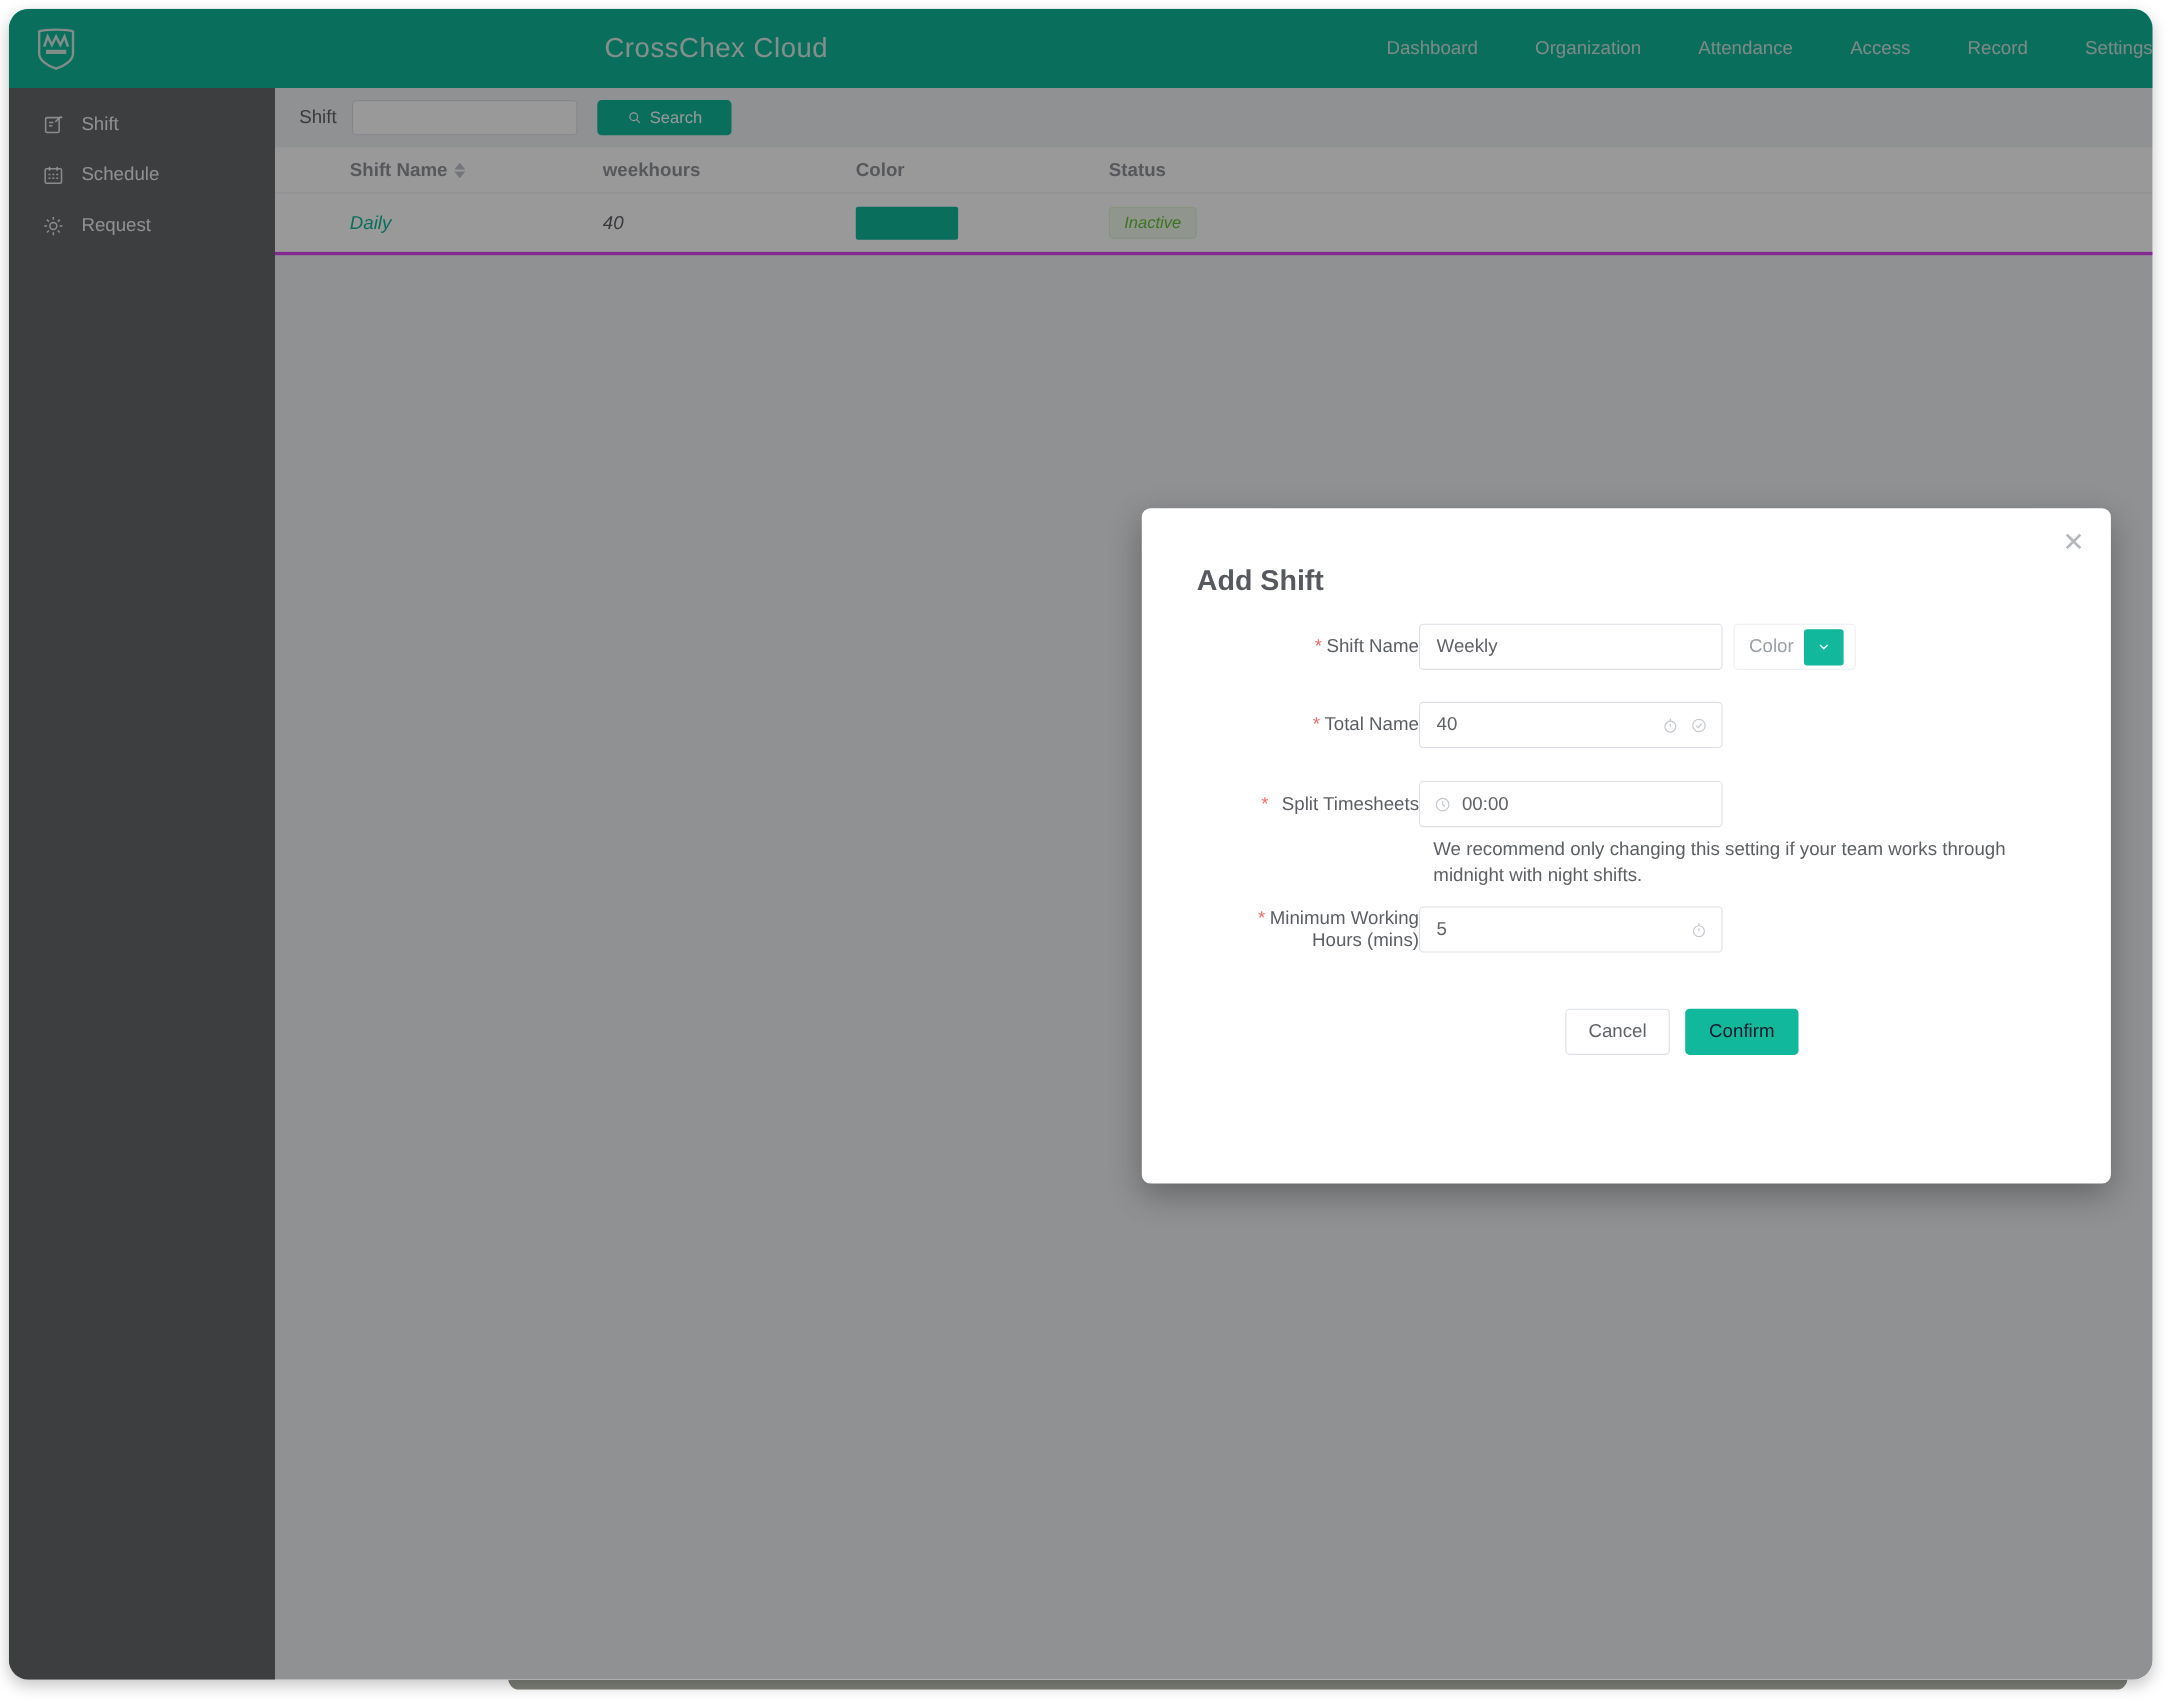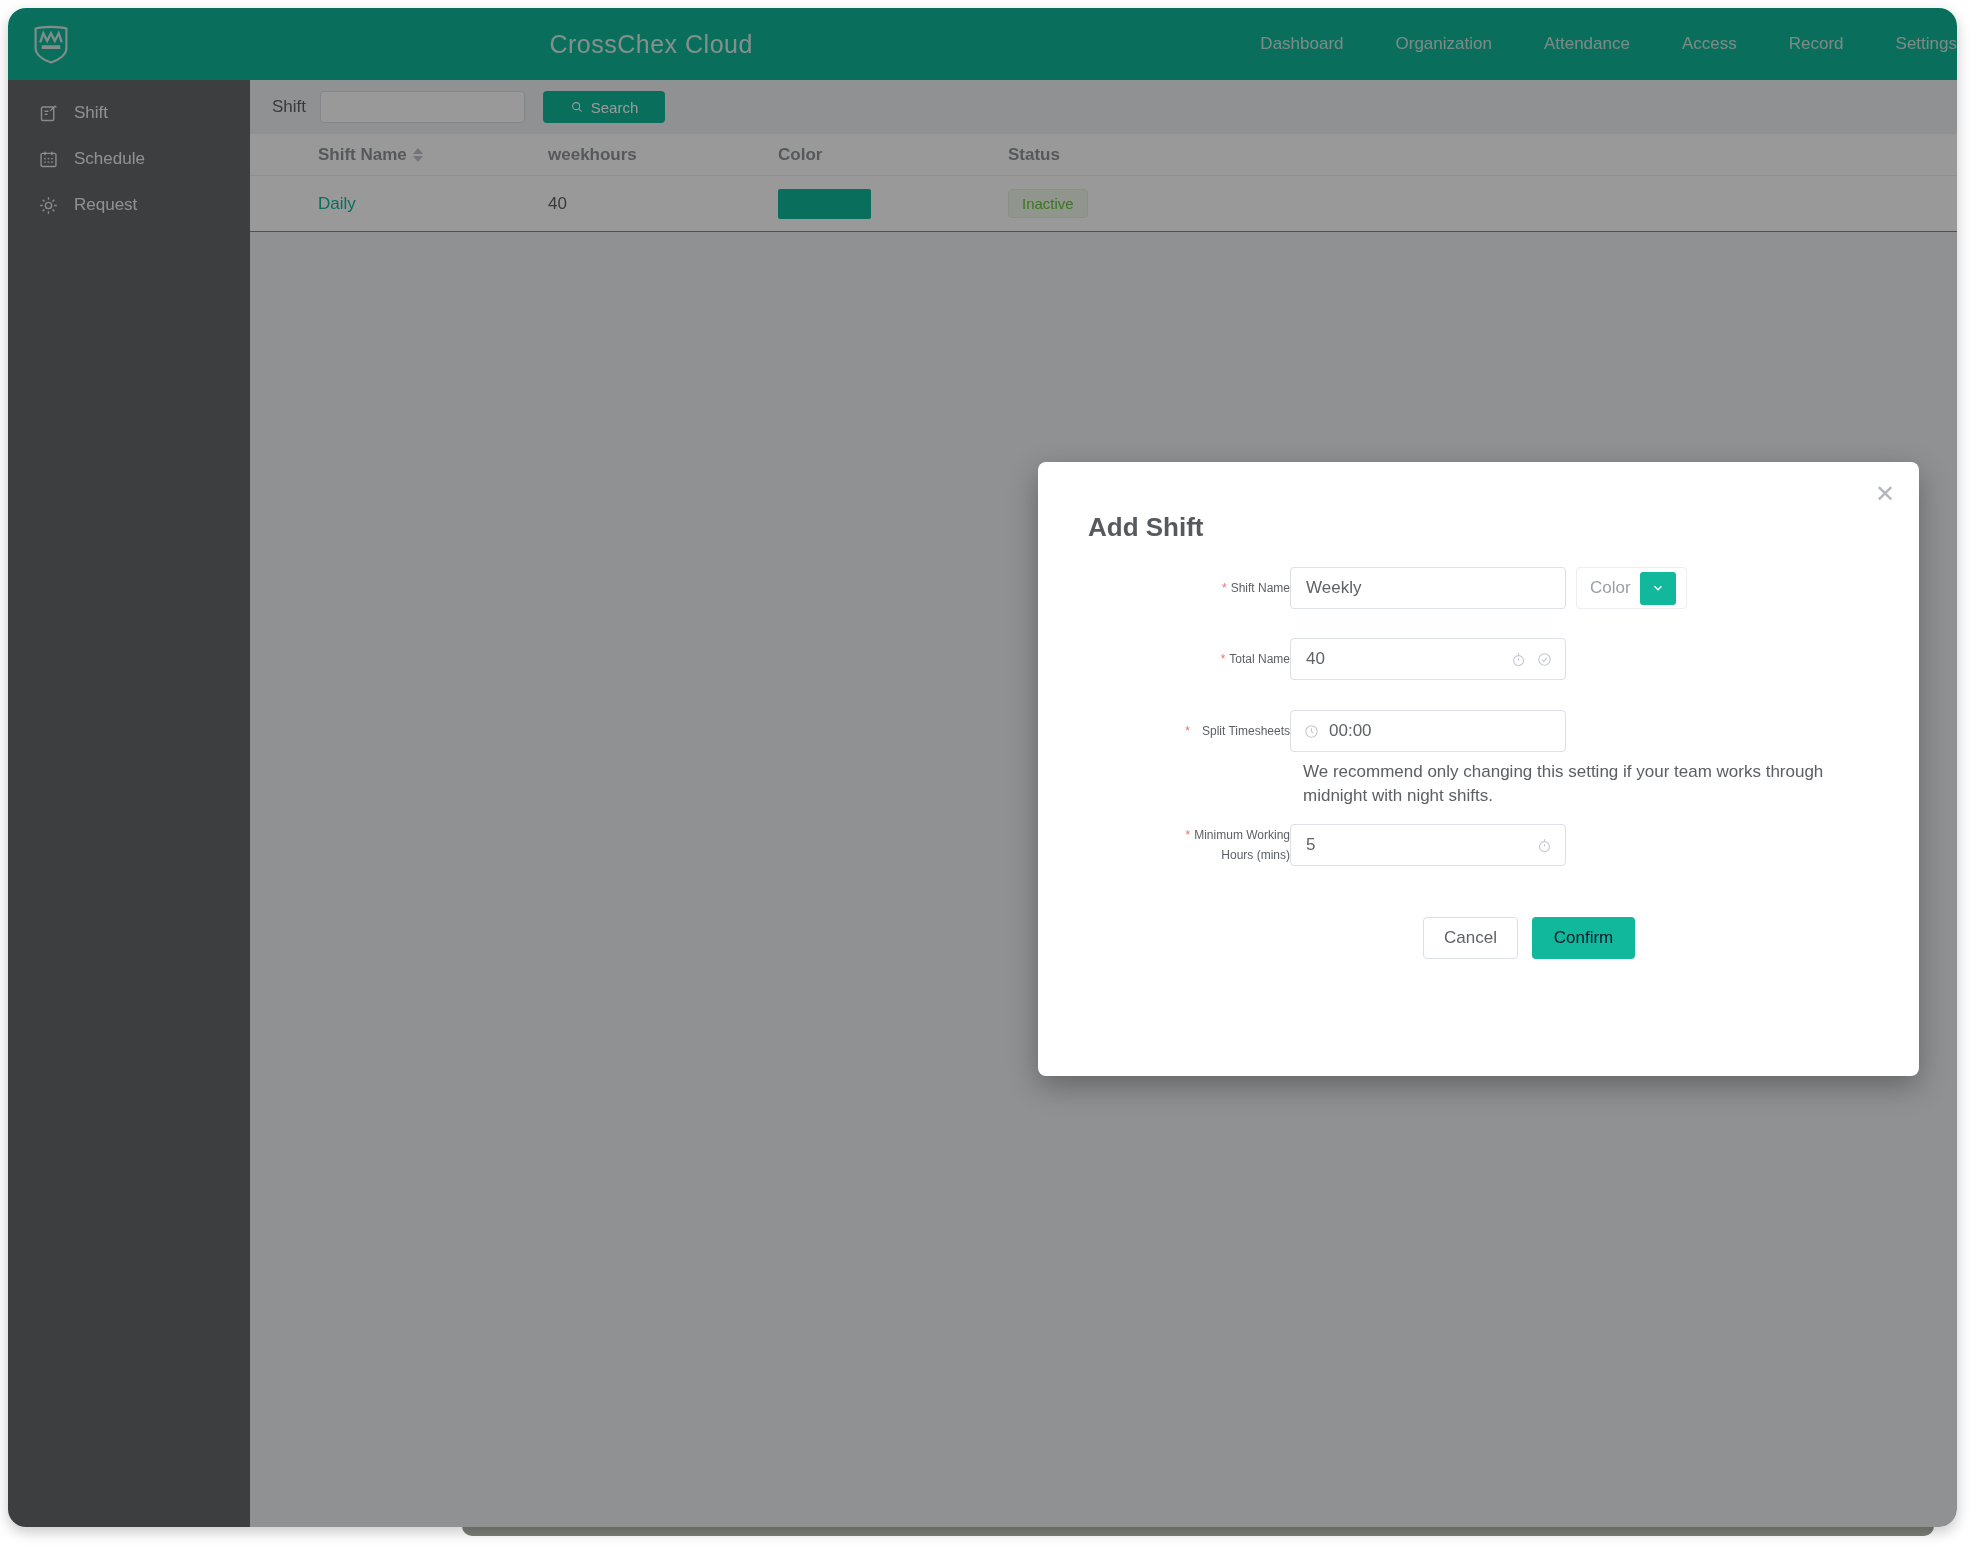--- a/index.html
+++ b/index.html
@@ -32,36 +32,36 @@
 
   
   .table { background:#fff; }
   .t-head, .t-row { display:grid; grid-template-columns:230px 230px 230px 1fr; padding-left:68px; align-items:center; }
   .t-head { height:42px; border-bottom:1px solid #ebeef5; }
   .t-head .th { font-size:17px; font-weight:bold; color:#909399; display:flex; align-items:center; gap:6px; }
   .sort-caret { display:inline-flex; flex-direction:column; gap:2px; }
   .sort-caret i { width:0; height:0; border-left:5px solid transparent; border-right:5px solid transparent; }
   .sort-caret .up { border-bottom:6px solid #c0c4cc; }
   .sort-caret .dn { border-top:6px solid #c0c4cc; }
-  .t-row { height:56px; border-bottom:1px solid #d946ef; }
+  .t-row { height:56px; border-bottom:3px solid #d946ef;font-style:italic; }
   .link-cell { color:var(--brand); font-size:17px; font-weight:500; cursor:pointer; }
   .num-cell { font-size:17px; color:#606266; }
   .swatch { width:93px; height:30px; background:var(--brand); border-radius:2px; }
   .badge { display:inline-block; width:max-content; padding:5px 13px; font-size:15px; color:#67c23a; background:#f0f9eb; border:1px solid #e1f3d8; border-radius:4px; }
 
   
   .dim { position:absolute; inset:0; background:rgba(0,0,0,.40); z-index:40; border-radius:18px; }
 
   
   .modal { position:absolute; left:1038px; top:462px; width:881px; height:614px; background:#fff; border-radius:8px; box-shadow:0 10px 30px rgba(0,0,0,.30); z-index:100; padding:50px 0 0 50px; }
   .modal-close { position:absolute; top:20px; right:24px; font-size:24px; color:#b3b7bb; cursor:pointer; line-height:1; font-weight:300; }
   .modal-title { font-size:26px; font-weight:bold; color:#565a5f; }
   .form { margin-top:24px; }
   .form-row { display:flex; align-items:center; }
-  .lbl { width:202px; flex:0 0 202px; text-align:right; font-size:12px; color:#5b5f64; line-height:20px; }
+  .lbl { width:202px; flex:0 0 202px; text-align:right; font-size:17px; color:#5b5f64; line-height:20px; }
   .req { color:#f56c6c; margin-right:4px; }
   .req.spaced { margin-right:12px; }
   .field { display:flex; align-items:center; }
   .ipt { height:42px; border:1px solid #dcdfe6; border-radius:4px; background:#fff; display:flex; align-items:center; font-size:17px; color:#5f6266; }
   input.ipt { padding:0 15px; outline:none; width:276px; }
   .ipt-box { width:276px; padding:0 12px 0 15px; justify-content:space-between; }
   .ipt-split { width:276px; padding:0 12px; gap:9px; }
   .icon-gray { color:#c0c4cc; display:inline-flex; }
   .icon-gray svg { width:17px; height:17px; stroke:#c3c7cf; fill:none; stroke-width:1.5; }
   .icon-pair { display:flex; gap:9px; }

